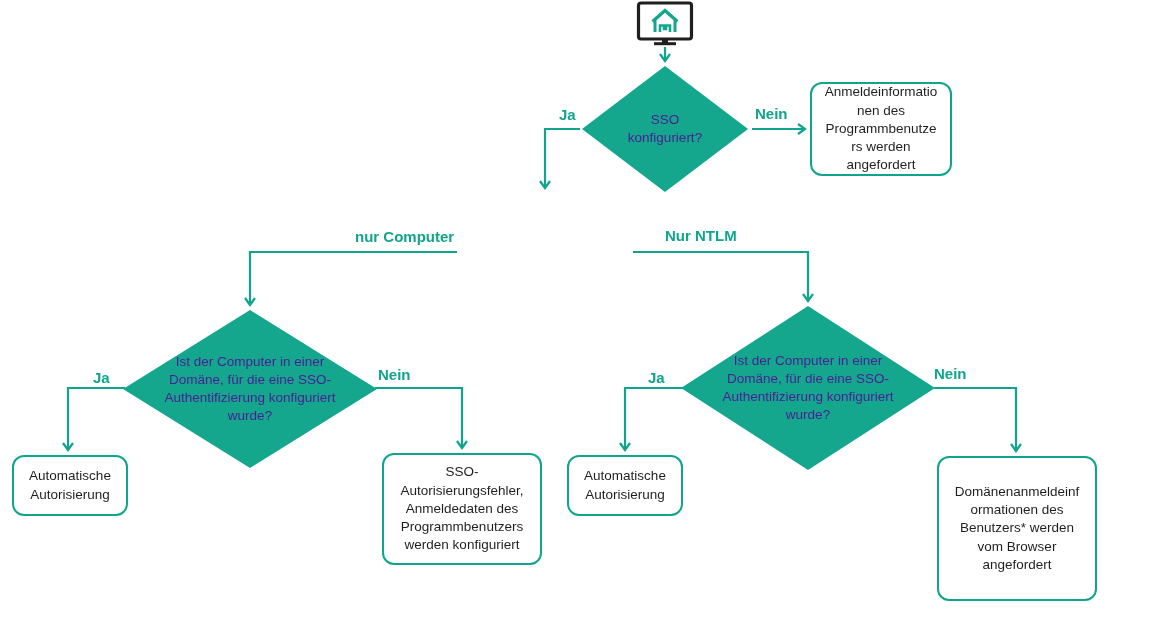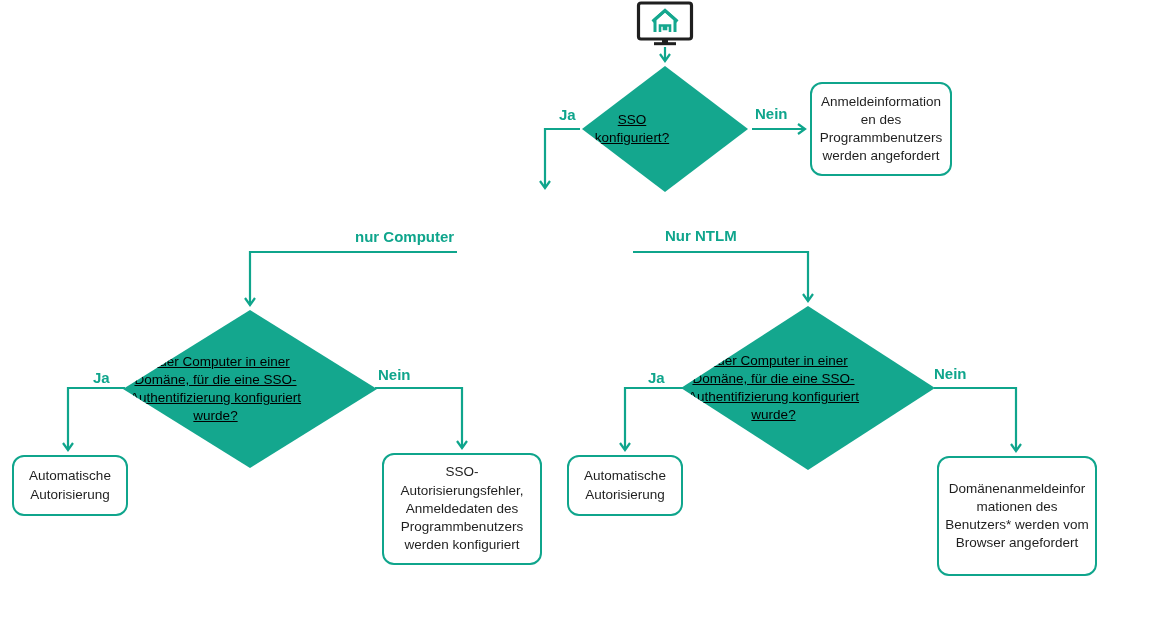--- a/index.html
+++ b/index.html
@@ -17,35 +17,35 @@
   .canvas { position: absolute; inset: 0; width: 1156px; height: 637px; }
 
   svg.edges { position: absolute; left: 0; top: 0; width: 1156px; height: 637px; }
   .edge { stroke: var(--accent); stroke-width: 2.2; fill: none; }
   .arrowhead { stroke: var(--accent); stroke-width: 2.2; fill: none; }
 
   .diamond {
     position: absolute;
     clip-path: polygon(50% 0, 100% 50%, 50% 100%, 0 50%);
     background: var(--node-fill);
-    display: flex; align-items: center; 
-    text-align: center; color: #000000; text-decoration: underline;
+    display: flex; align-items: center; justify-content: center;
+    text-align: center; color: #4c1d95;
   }
   .diamond .txt { font-size: 13.5px; line-height: 1.32; }
 
   .box {
     position: absolute;
     border: 2.25px solid var(--accent);
     border-radius: 12px;
     background: #ffffff;
     display: flex; align-items: center; justify-content: center;
     text-align: center;
     color: var(--ink);
     font-size: 13.5px; line-height: 1.35;
-    padding: 4px 6px;
+    padding: 4px 12px;
   }
   .wrap-any { overflow-wrap: anywhere; }
 
   .edge-label {
     position: absolute;
     color: var(--accent);
     font-weight: 600;
     font-size: 15px;
     white-space: nowrap;
   }
@@ -109,21 +109,21 @@
   </div>
 
   <div class="box" style="left:382px; top:453px; width:160px; height:112px;">
     <span>SSO-Autorisierungsfehler, Anmeldedaten des Programmbenutzers werden konfiguriert</span>
   </div>
 
   <div class="box" style="left:567px; top:455px; width:116px; height:61px;">
     <span>Automatische Autorisierung</span>
   </div>
 
-  <div class="box wrap-any" style="left:937px; top:456px; width:160px; height:120px;">
+  <div class="box wrap-any" style="left:937px; top:456px; width:160px; height:145px;">
     <span>Domänenanmeldeinformationen des Benutzers* werden vom Browser angefordert</span>
   </div>
 
   <span class="edge-label" style="left:559px; top:106px;">Ja</span>
   <span class="edge-label" style="left:755px; top:105px;">Nein</span>
   <span class="edge-label" style="left:355px; top:228px;">nur Computer</span>
   <span class="edge-label" style="left:665px; top:227px;">Nur NTLM</span>
   <span class="edge-label" style="left:93px; top:369px;">Ja</span>
   <span class="edge-label" style="left:378px; top:366px;">Nein</span>
   <span class="edge-label" style="left:648px; top:369px;">Ja</span>

